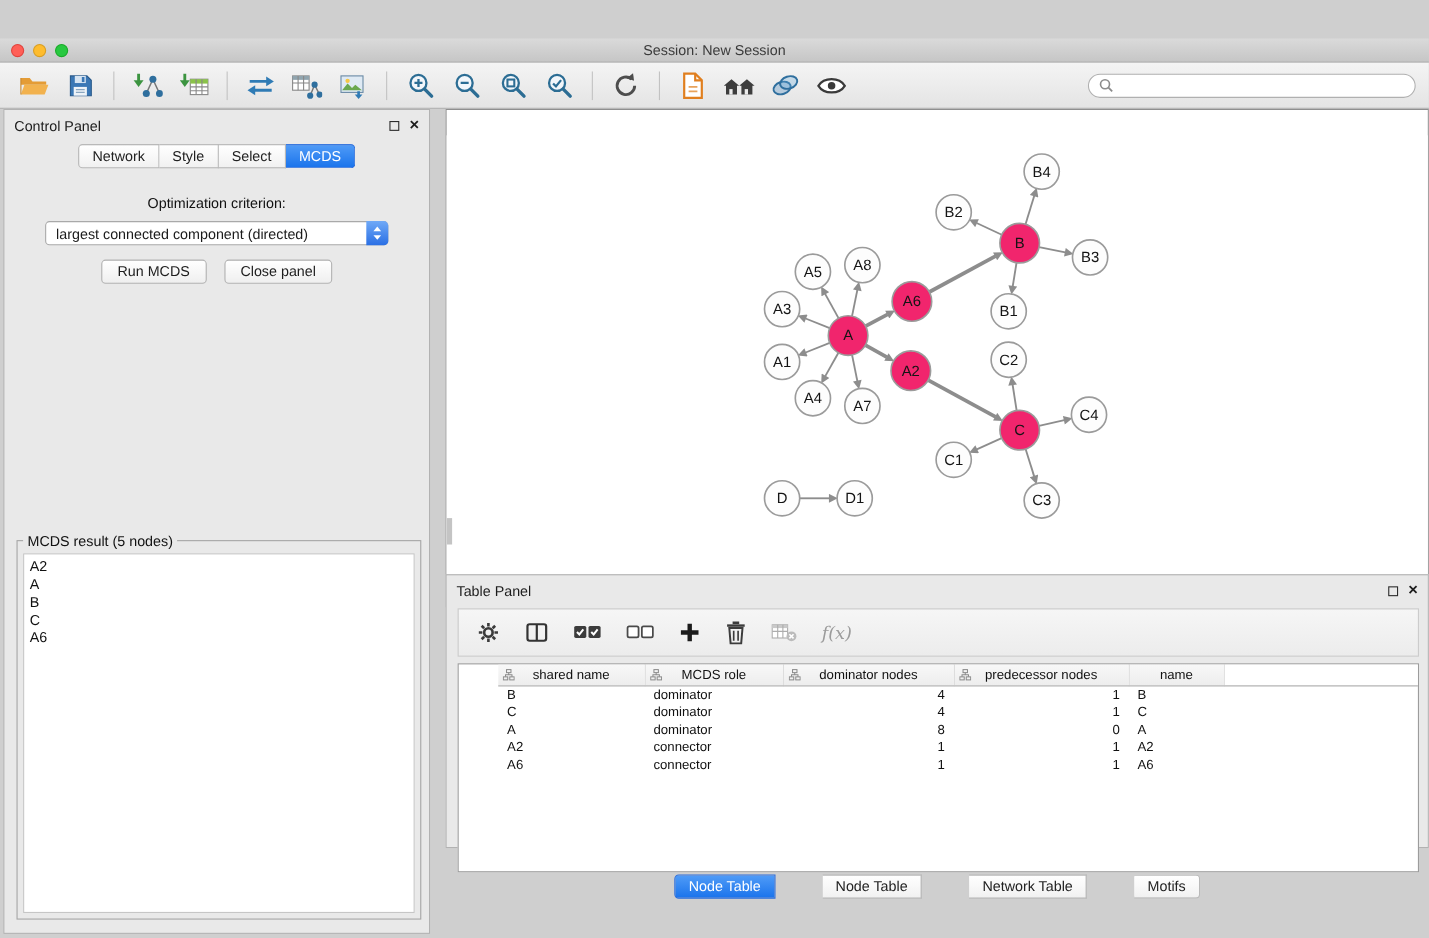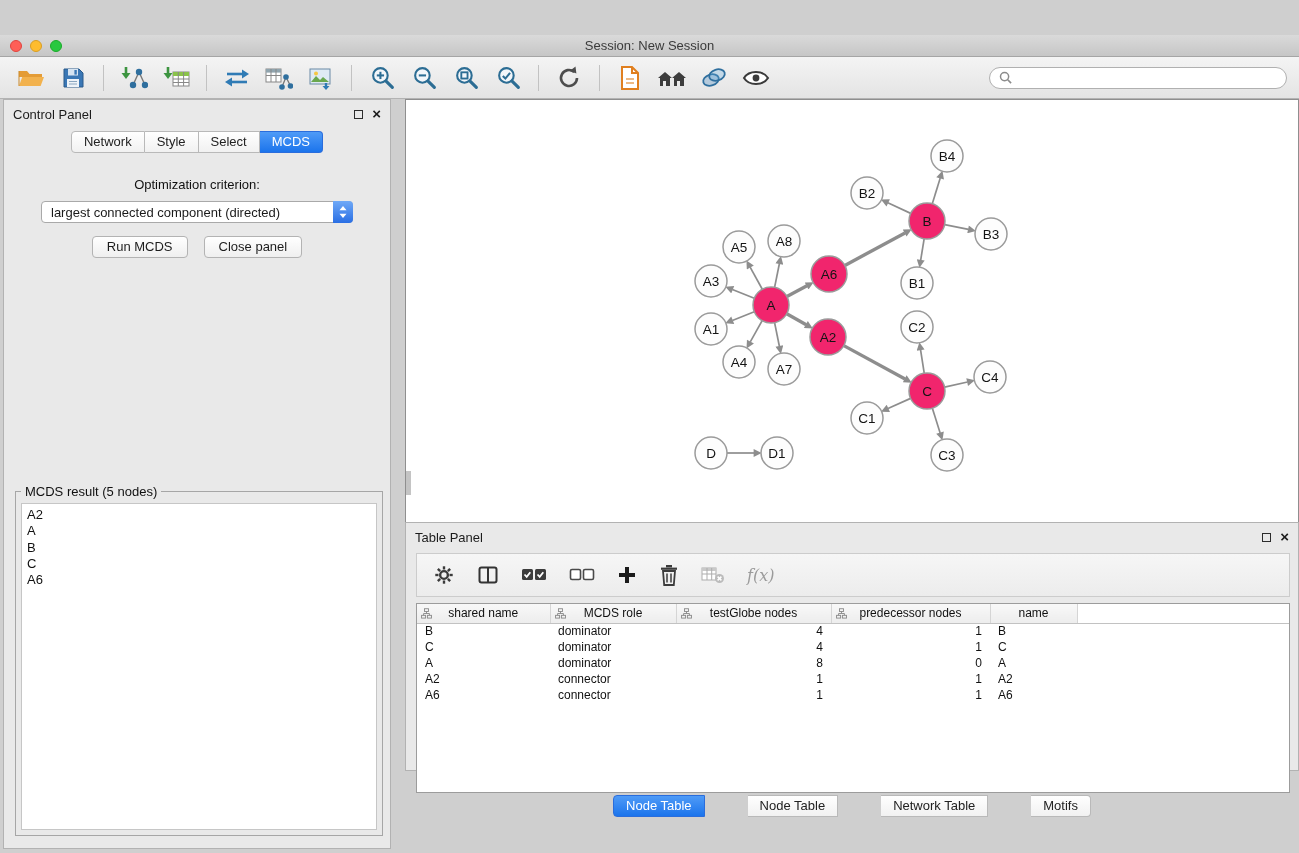--- a/index.html
+++ b/index.html
@@ -81,21 +81,21 @@
 
   
   .table-panel { position: absolute; left: 405px; top: 487px; width: 894px; height: 249px;
     background: #e9e9e9; border: 1px solid #b2b2b2; }
   .tp-toolbar { position: absolute; top: 30px; left: 10px; right: 8px; height: 44px;
     background: linear-gradient(#f6f6f6, #ececec); border: 1px solid #cccccc;
     display: flex; align-items: center; gap: 22px; padding: 0 16px; }
   .tp-tool { display: flex; align-items: center; justify-content: center; background: none; border: none; cursor: default; }
   .fx { font-family: "DejaVu Serif", serif; font-style: italic; font-size: 16px; color: #9b9b9b; }
   .tp-table-wrap { position: absolute; top: 80px; left: 10px; right: 8px; height: 190px;
-    background: #fff; border: 1px solid #9c9c9c; overflow: hidden; }
+    background: #fff; border: 1px solid #9c9c9c; overflow: hidden; padding-left: 36px; }
   table.node-table { border-collapse: collapse; width: 100%; font-size: 12px; color: #111; table-layout: fixed; }
   table.node-table th { font-weight: normal; font-size: 12px; height: 19px;
     background: linear-gradient(#f8f8f8, #ededed); border-right: 1px solid #d5d5d5; border-bottom: 1px solid #c2c2c2;
     position: relative; text-align: center; }
   table.node-table th.filler { background: #fff; border-right: none; }
   .col-icon { position: absolute; left: 4px; top: 4px; }
   table.node-table td { height: 16px; padding: 0 8px; white-space: nowrap; overflow: hidden; }
   td.c0 { padding-left: 10px; }
   td.c1 { padding-left: 10px; }
   td.c2 { text-align: right; padding-right: 18px; }
@@ -544,21 +544,21 @@
               <span class="col-icon">
                 <svg width="11" height="11" viewBox="0 0 12 12">
                     <g fill="none" stroke="#8a8a8a" stroke-width="1">
                   <rect x="3.8" y="0.8" width="4.4" height="3"></rect>
                       <rect x="0.6" y="8" width="4.4" height="3"></rect>
                   <rect x="7" y="8" width="4.4" height="3"></rect>
                       <path d="M6 3.8v2.2M2.8 8V6h6.4v2"></path>
                     </g>
                   </svg>
               </span>
-              <span>testGlobe nodes</span>
+              <span>dominator nodes</span>
             </th>
             <th>
               <span class="col-icon">
                 <svg width="11" height="11" viewBox="0 0 12 12">
                     <g fill="none" stroke="#8a8a8a" stroke-width="1">
                   <rect x="3.8" y="0.8" width="4.4" height="3"></rect>
                       <rect x="0.6" y="8" width="4.4" height="3"></rect>
                   <rect x="7" y="8" width="4.4" height="3"></rect>
                       <path d="M6 3.8v2.2M2.8 8V6h6.4v2"></path>
                     </g>

